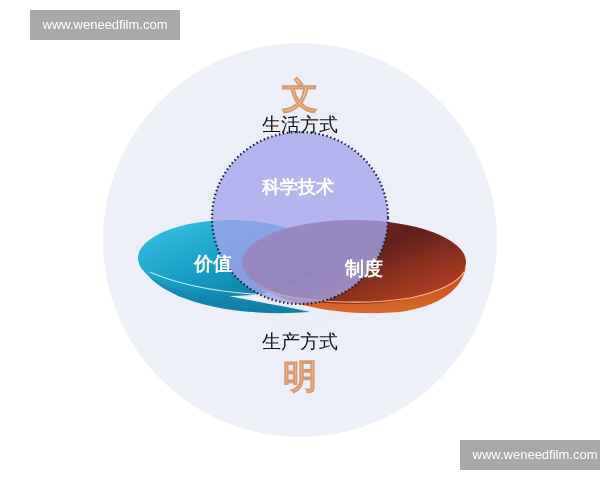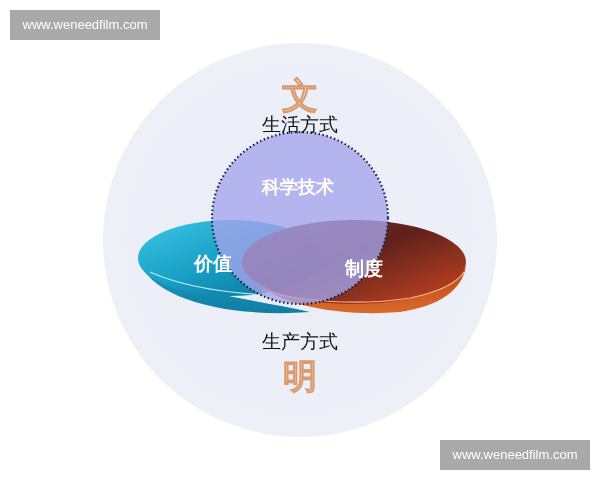--- a/index.html
+++ b/index.html
@@ -1,19 +1,19 @@
 <!DOCTYPE html>
 <html><head>
 <meta charset="utf-8">
 <style>
   html, body { margin:0; padding:0; }
   body { width:600px; height:480px; background:#ffffff; position:relative; overflow:hidden;
          font-family:"DejaVu Sans", sans-serif; }
   .watermark { position:absolute; background:#a9a9a9; color:#ffffff; font-family:"Liberation Sans", sans-serif;
-               font-size:13px; line-height:30px; text-align:center; }
+               font-size:13px; line-height:30px; text-align:center;margin-left:20px; }
   #wm-top { left:10px; top:10px; width:150px; height:30px; }
   #wm-bottom { left:440px; top:440px; width:150px; height:30px; }
   svg { position:absolute; left:0; top:0; }
 </style>
 </head>
 <body>
 
 <div id="wm-top" class="watermark">www.weneedfilm.com</div>
 
 <svg width="600" height="480" viewBox="0 0 600 480">

